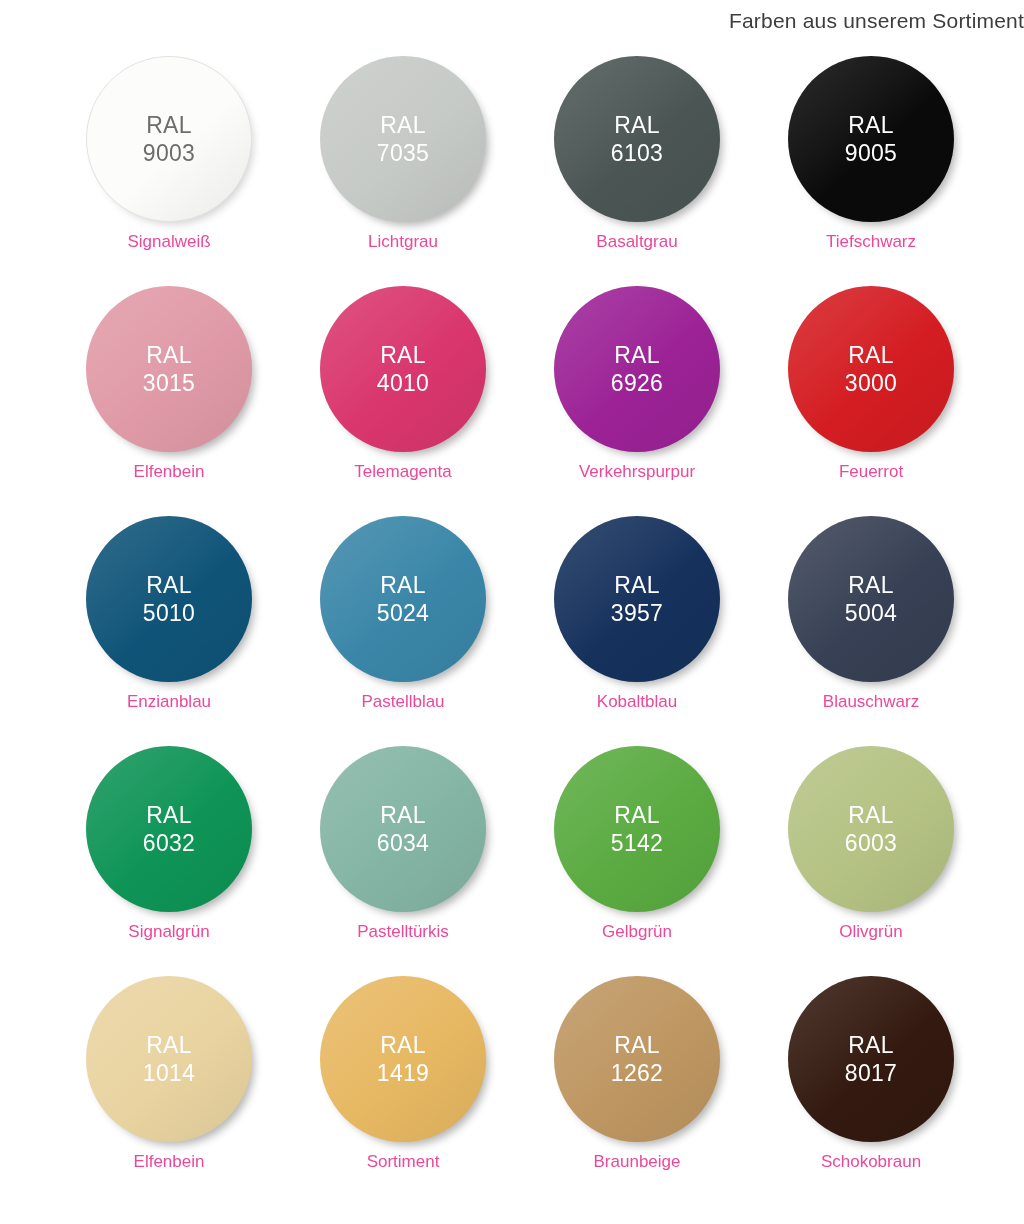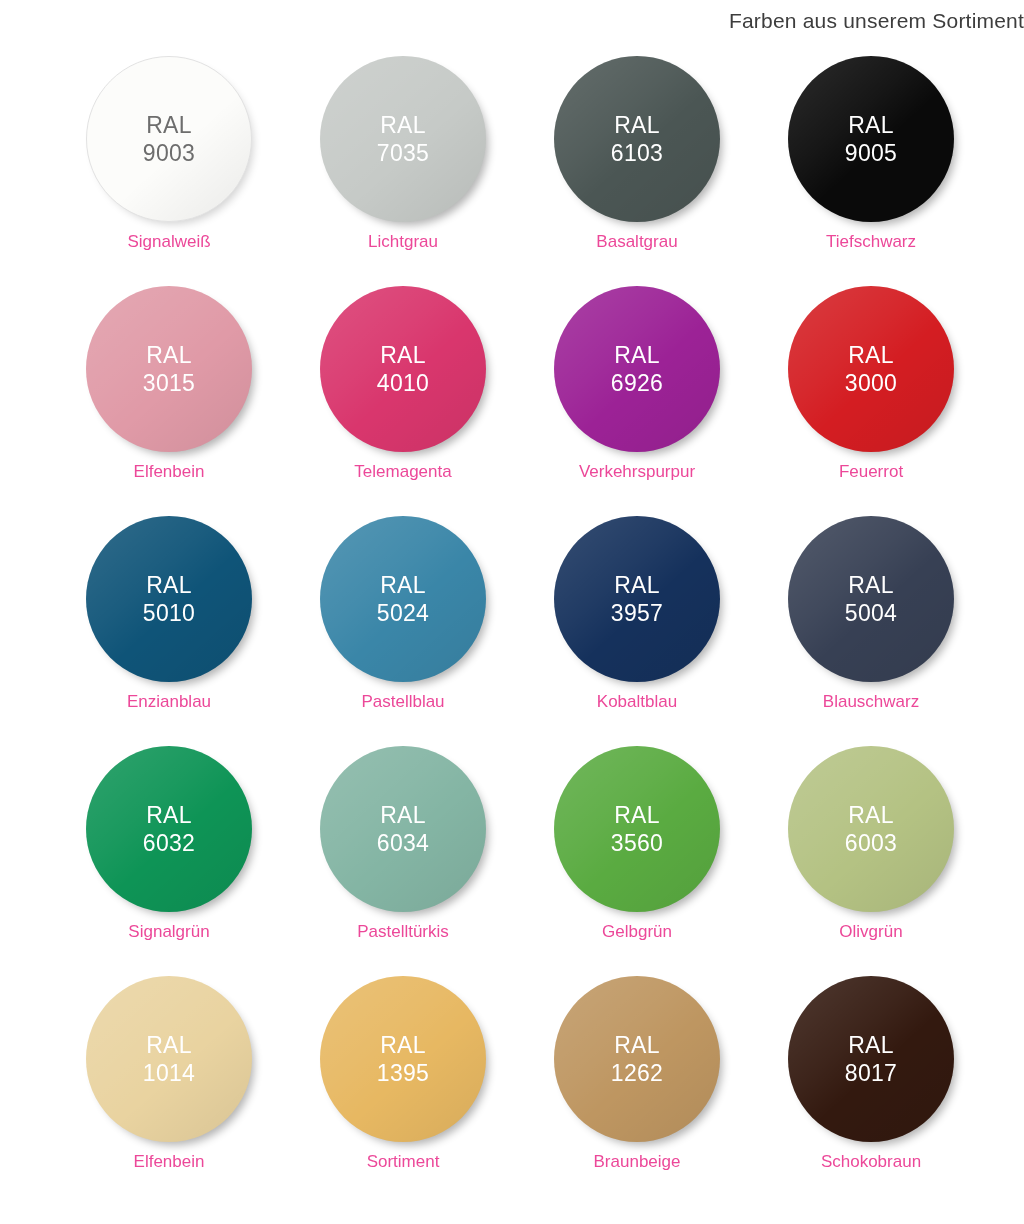--- a/index.html
+++ b/index.html
@@ -208,42 +208,42 @@
       <div class="swatch-cell">
         <div class="swatch-disc" style="background: rgb(132, 181, 164); color: rgb(255, 255, 255);">
           <div class="ral-word">RAL</div>
           <div class="ral-code">6034</div>
         </div>
         <div class="swatch-name">Pastelltürkis</div>
       </div>
       <div class="swatch-cell">
         <div class="swatch-disc" style="background: rgb(90, 171, 65); color: rgb(255, 255, 255);">
           <div class="ral-word">RAL</div>
-          <div class="ral-code">3560</div>
+          <div class="ral-code">5142</div>
         </div>
         <div class="swatch-name">Gelbgrün</div>
       </div>
       <div class="swatch-cell">
         <div class="swatch-disc" style="background: rgb(180, 194, 131); color: rgb(255, 255, 255);">
           <div class="ral-word">RAL</div>
           <div class="ral-code">6003</div>
         </div>
         <div class="swatch-name">Olivgrün</div>
       </div>
       <div class="swatch-cell">
         <div class="swatch-disc" style="background: rgb(233, 211, 160); color: rgb(255, 255, 255);">
           <div class="ral-word">RAL</div>
           <div class="ral-code">1014</div>
         </div>
         <div class="swatch-name">Elfenbein</div>
       </div>
       <div class="swatch-cell">
         <div class="swatch-disc" style="background: rgb(231, 184, 98); color: rgb(255, 255, 255);">
           <div class="ral-word">RAL</div>
-          <div class="ral-code">1395</div>
+          <div class="ral-code">1419</div>
         </div>
         <div class="swatch-name">Sortiment</div>
       </div>
       <div class="swatch-cell">
         <div class="swatch-disc" style="background: rgb(190, 150, 97); color: rgb(255, 255, 255);">
           <div class="ral-word">RAL</div>
           <div class="ral-code">1262</div>
         </div>
         <div class="swatch-name">Braunbeige</div>
       </div>

